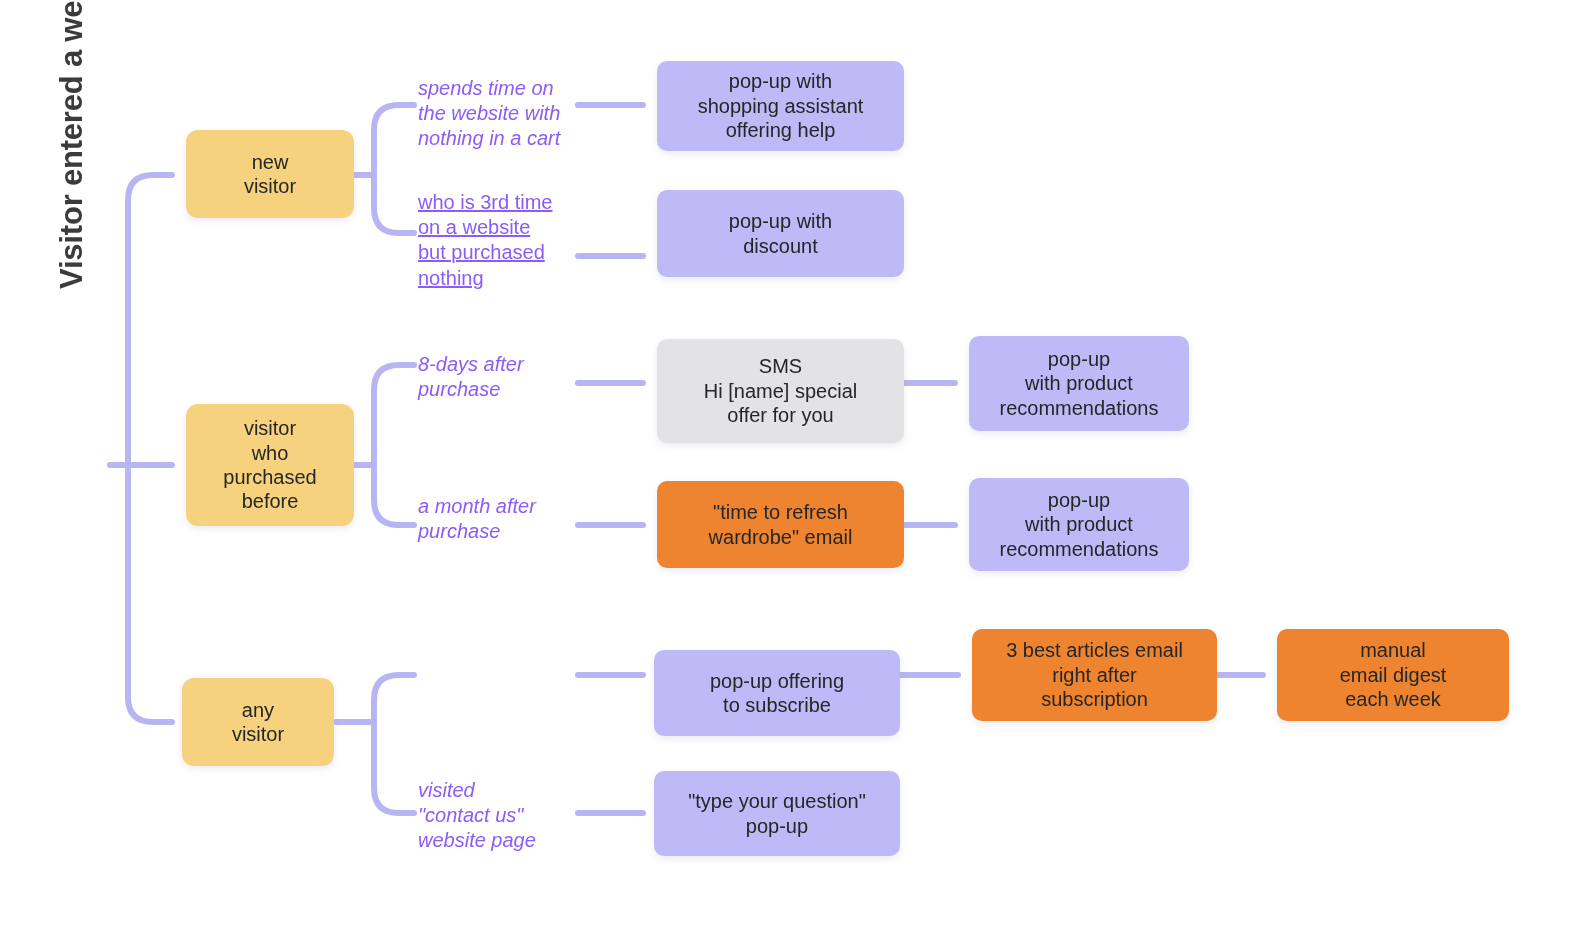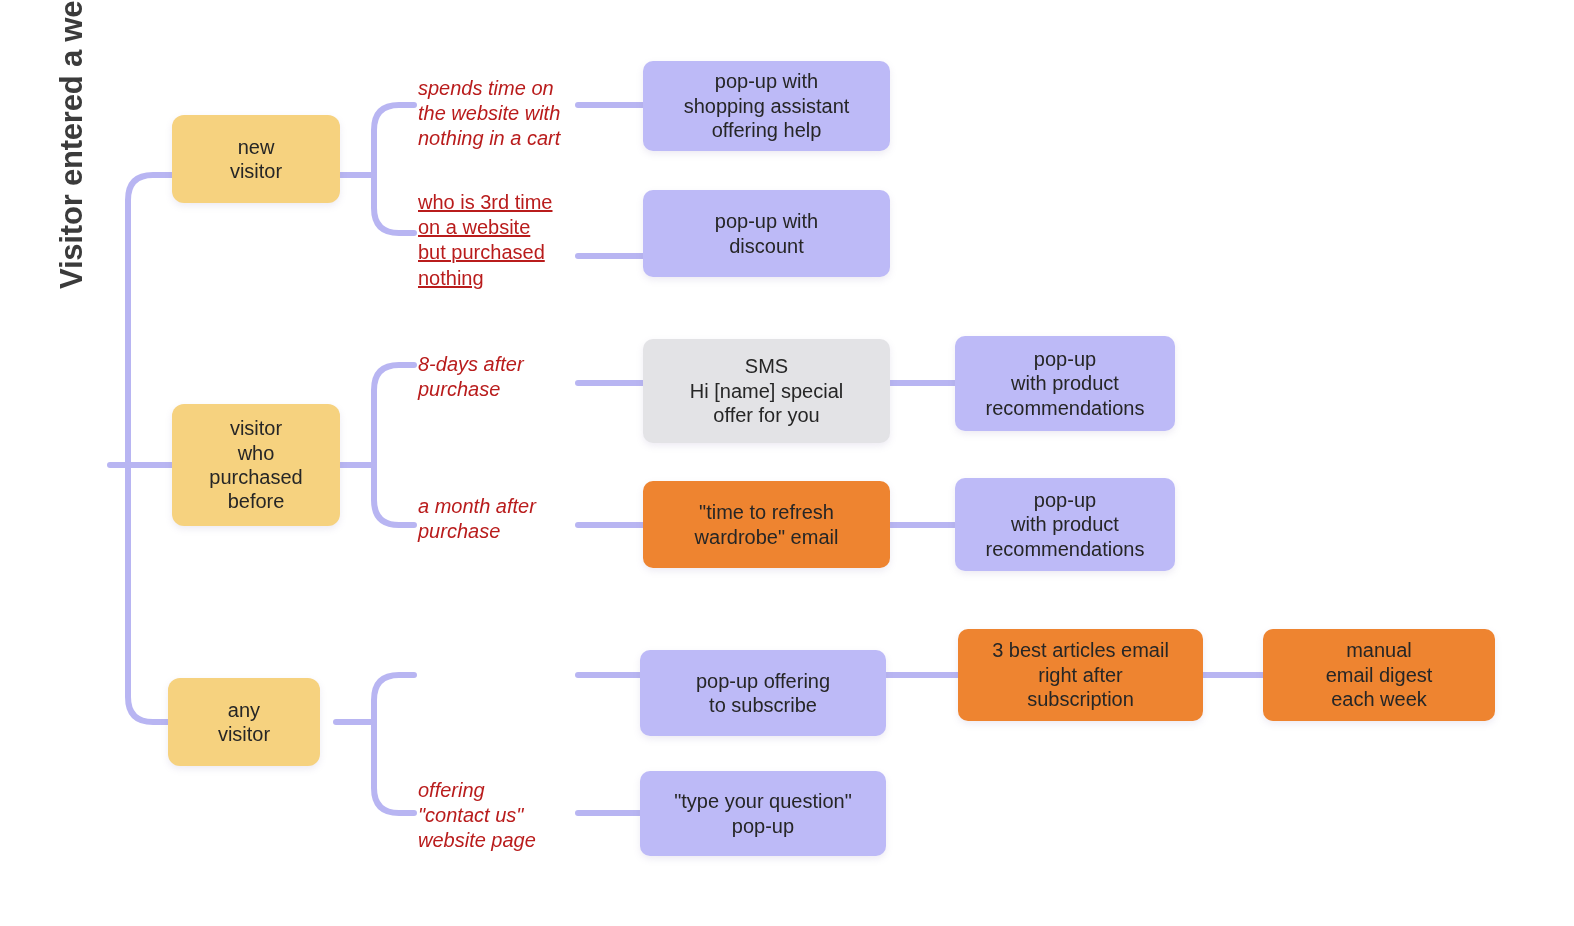--- a/index.html
+++ b/index.html
@@ -32,32 +32,33 @@
   .node {
     position: absolute;
     display: flex; align-items: center; justify-content: center;
     text-align: center;
     border-radius: 10px;
     color: #262626;
     line-height: 1.22;
     padding: 4px 16px;
     box-shadow: 0 3px 7px rgba(140,130,180,0.16);
     white-space: pre-line;
+    margin-left: 14px;
   }
   .node.yellow { background:#f6d27f; font-size:20px; border-radius:12px; }
   .node.purple { background:#bdbaf7; font-size:20px; }
   .node.gray   { background:#e3e3e6; font-size:20px; }
   .node.orange { background:#ee8430; font-size:20px; }
 
   
   .cond {
     position: absolute;
     font-size: 20px;
     font-style: italic;
-    color: #b91c1c;
+    color: #8b5cf6;
     line-height: 1.26;
     white-space: pre-line;
     text-align: left;
   }
   .cond.upright { font-style: normal; }
 </style>
 </head>
 <body>
 
 <div id="stage">
@@ -90,21 +91,21 @@
     <line x1="578" y1="525" x2="643" y2="525" stroke="#b8b5f2"></line>
     <line x1="578" y1="675" x2="643" y2="675" stroke="#b8b5f2"></line>
     <line x1="578" y1="813" x2="643" y2="813" stroke="#b8b5f2"></line>
 
     <line x1="890" y1="383" x2="955" y2="383" stroke="#b8b5f2"></line>
     <line x1="890" y1="525" x2="955" y2="525" stroke="#b8b5f2"></line>
     <line x1="886" y1="675" x2="958" y2="675" stroke="#b8b5f2"></line>
     <line x1="1190" y1="675" x2="1263" y2="675" stroke="#b8b5f2"></line>
   </svg>
 
-  <div class="node yellow" style="left: 172px; top: 115px; width: 168px; height: 88px; background: rgb(246, 210, 127);">new
+  <div class="node yellow" style="left: 172px; top: 130px; width: 168px; height: 88px; background: rgb(246, 210, 127);">new
 visitor</div>
 
   <div class="node yellow" style="left: 172px; top: 404px; width: 168px; height: 122px; background: rgb(246, 210, 127);">visitor
 who
 purchased
 before</div>
 
   <div class="node yellow" style="left: 168px; top: 678px; width: 152px; height: 88px; background: rgb(246, 210, 127);">any
 visitor</div>
 
@@ -117,21 +118,21 @@
 but purchased
 nothing</div>
 
   <div class="cond" style="left: 418px; top: 352px; width: 178px; font-style: italic;">8-days after
 purchase</div>
 
   <div class="cond" style="left: 418px; top: 494px; width: 178px; font-style: italic;">a month after
 purchase</div>
 
 
-  <div class="cond" style="left: 418px; top: 778px; width: 185px; font-style: italic;">offering
+  <div class="cond" style="left: 418px; top: 778px; width: 185px; font-style: italic;">visited
 "contact us"
 website page</div>
 
   <div class="node purple" style="left: 643px; top: 61px; width: 247px; height: 90px; background: rgb(189, 186, 247);">pop-up with
 shopping assistant
 offering help</div>
 
   <div class="node purple" style="left: 643px; top: 190px; width: 247px; height: 87px; background: rgb(189, 186, 247);">pop-up with
 discount</div>
 

